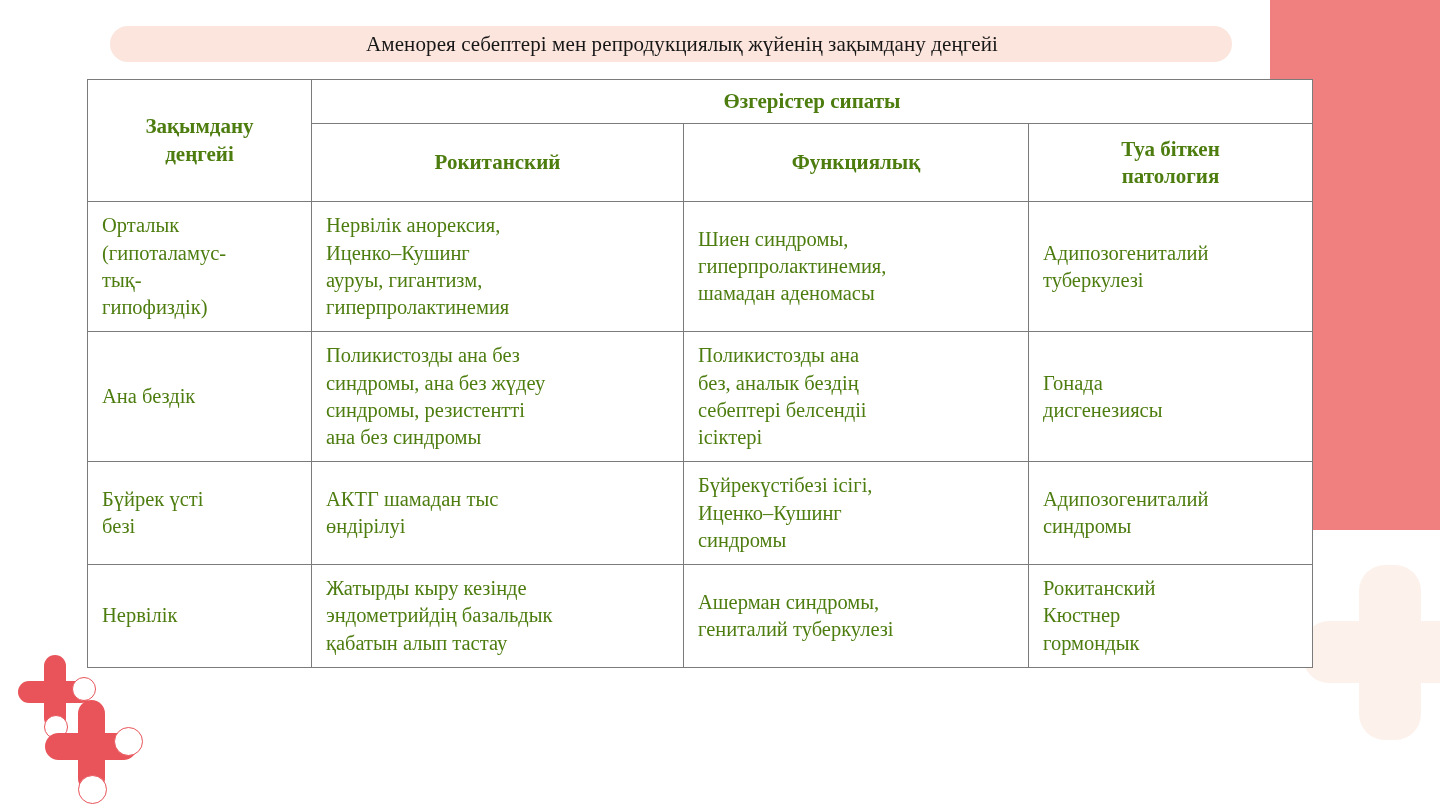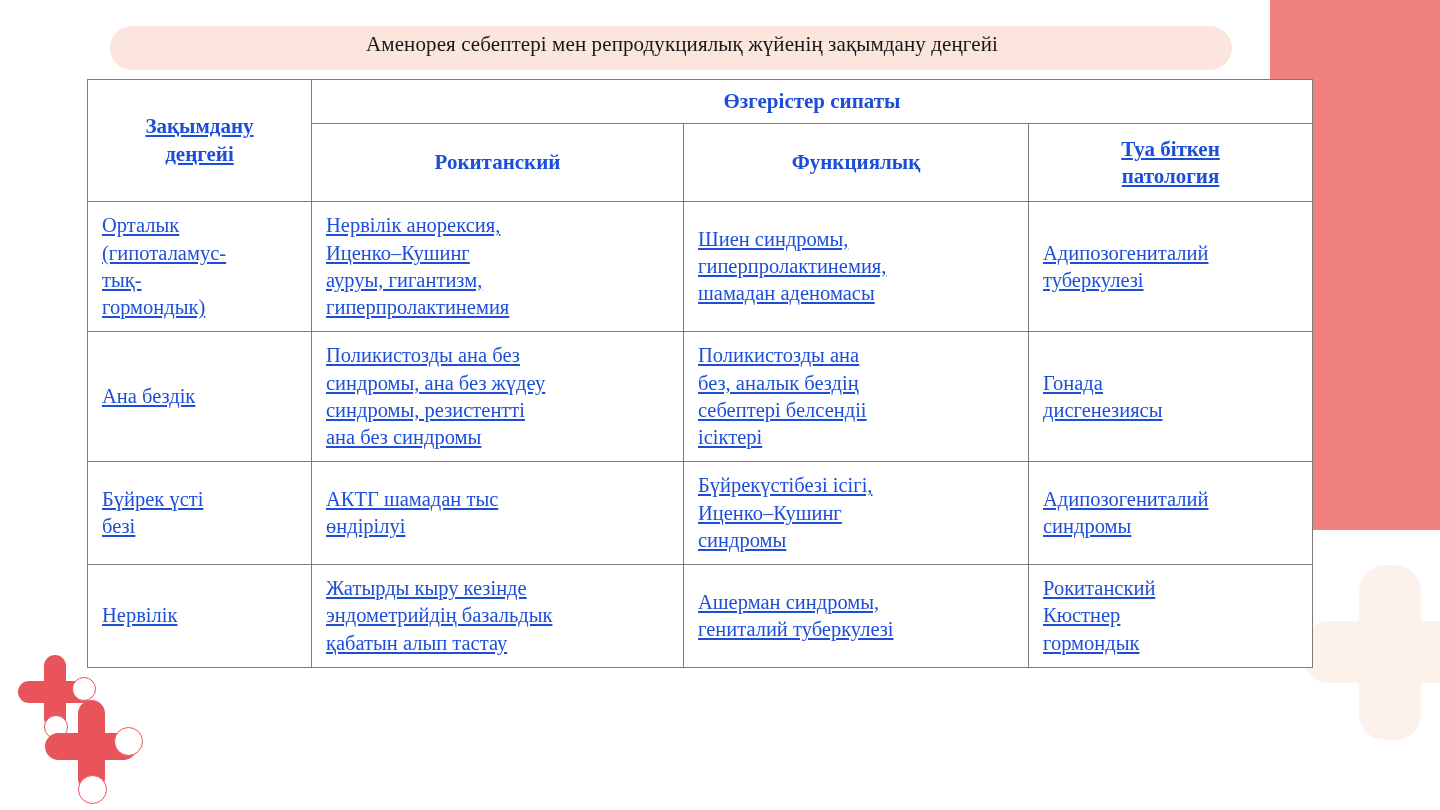--- a/index.html
+++ b/index.html
@@ -99,21 +99,21 @@
   .plus-b .bar-h { top: 33px;  left: 0; width: 92px; height: 27px; }
   .plus-b .dot-r { right: -6px; top: 27px; width: 27px; height: 27px; }
   .plus-b .dot-b { left: 33px; bottom: -12px; width: 27px; height: 27px; }
 
   
   .title-wrap {
     position: absolute;
     left: 110px;
     top: 26px;
     width: 1122px;
-    height: 44px;
+    height: 36px;
     background: #fbe5dd;
     border-radius: 22px;
     z-index: 1;
     text-align: right;
   }
   .title-text {
     position: absolute;
     left: 0;
     top: 0;
     width: 1122px;
@@ -140,42 +140,42 @@
   table.amenorrhea {
     border-collapse: collapse;
     width: 1225px;
     table-layout: fixed;
     background: #fff;
   }
   table.amenorrhea th,
   table.amenorrhea td {
     border: 1.4px solid #7b7b7b;
     vertical-align: middle;
-    color: #1d4ed8;
+    color: #4d7c0f;
     background: #fff;
   }
   table.amenorrhea thead th {
     text-align: center;
     font-weight: 700;
     font-size: 21px;
     line-height: 1.3;
     padding: 8px 10px;
   }
   table.amenorrhea tbody td {
     font-size: 20.5px;
     line-height: 1.33;
     padding: 10px 12px 10px 14px;
     font-weight: 400;
   }
   .col-level  { width: 224px; }
   .col-func   { width: 372px; }
   .col-anat   { width: 345px; }
   .col-cong   { width: 284px; }
 
-  .cell-multiline { white-space: pre-line; text-decoration: underline; }
+  .cell-multiline { white-space: pre-line; }
   .td-level { vertical-align: top; }
   .td-level.mid { vertical-align: middle; }
 
   .row-h1 { height: 44px; }
   .row-h2 { height: 78px; }
 </style>
 </head>
 <body>
 
 <div class="deco-layer">
@@ -222,21 +222,21 @@
         <th>Функциялық</th>
         <th class="cell-multiline">Туа біткен
 патология</th>
       </tr>
     </thead>
     <tbody>
       <tr>
         <td class="cell-multiline td-level">Орталык
 (гипоталамус-
 тық-
-гормондык)</td>
+гипофиздік)</td>
         <td class="cell-multiline">Нервілік анорексия,
 Иценко–Кушинг
 ауруы, гигантизм,
 гиперпролактинемия</td>
         <td class="cell-multiline">Шиен синдромы,
 гиперпролактинемия,
 шамадан аденомасы</td>
         <td class="cell-multiline">Адипозогениталий
 туберкулезі</td>
       </tr>

